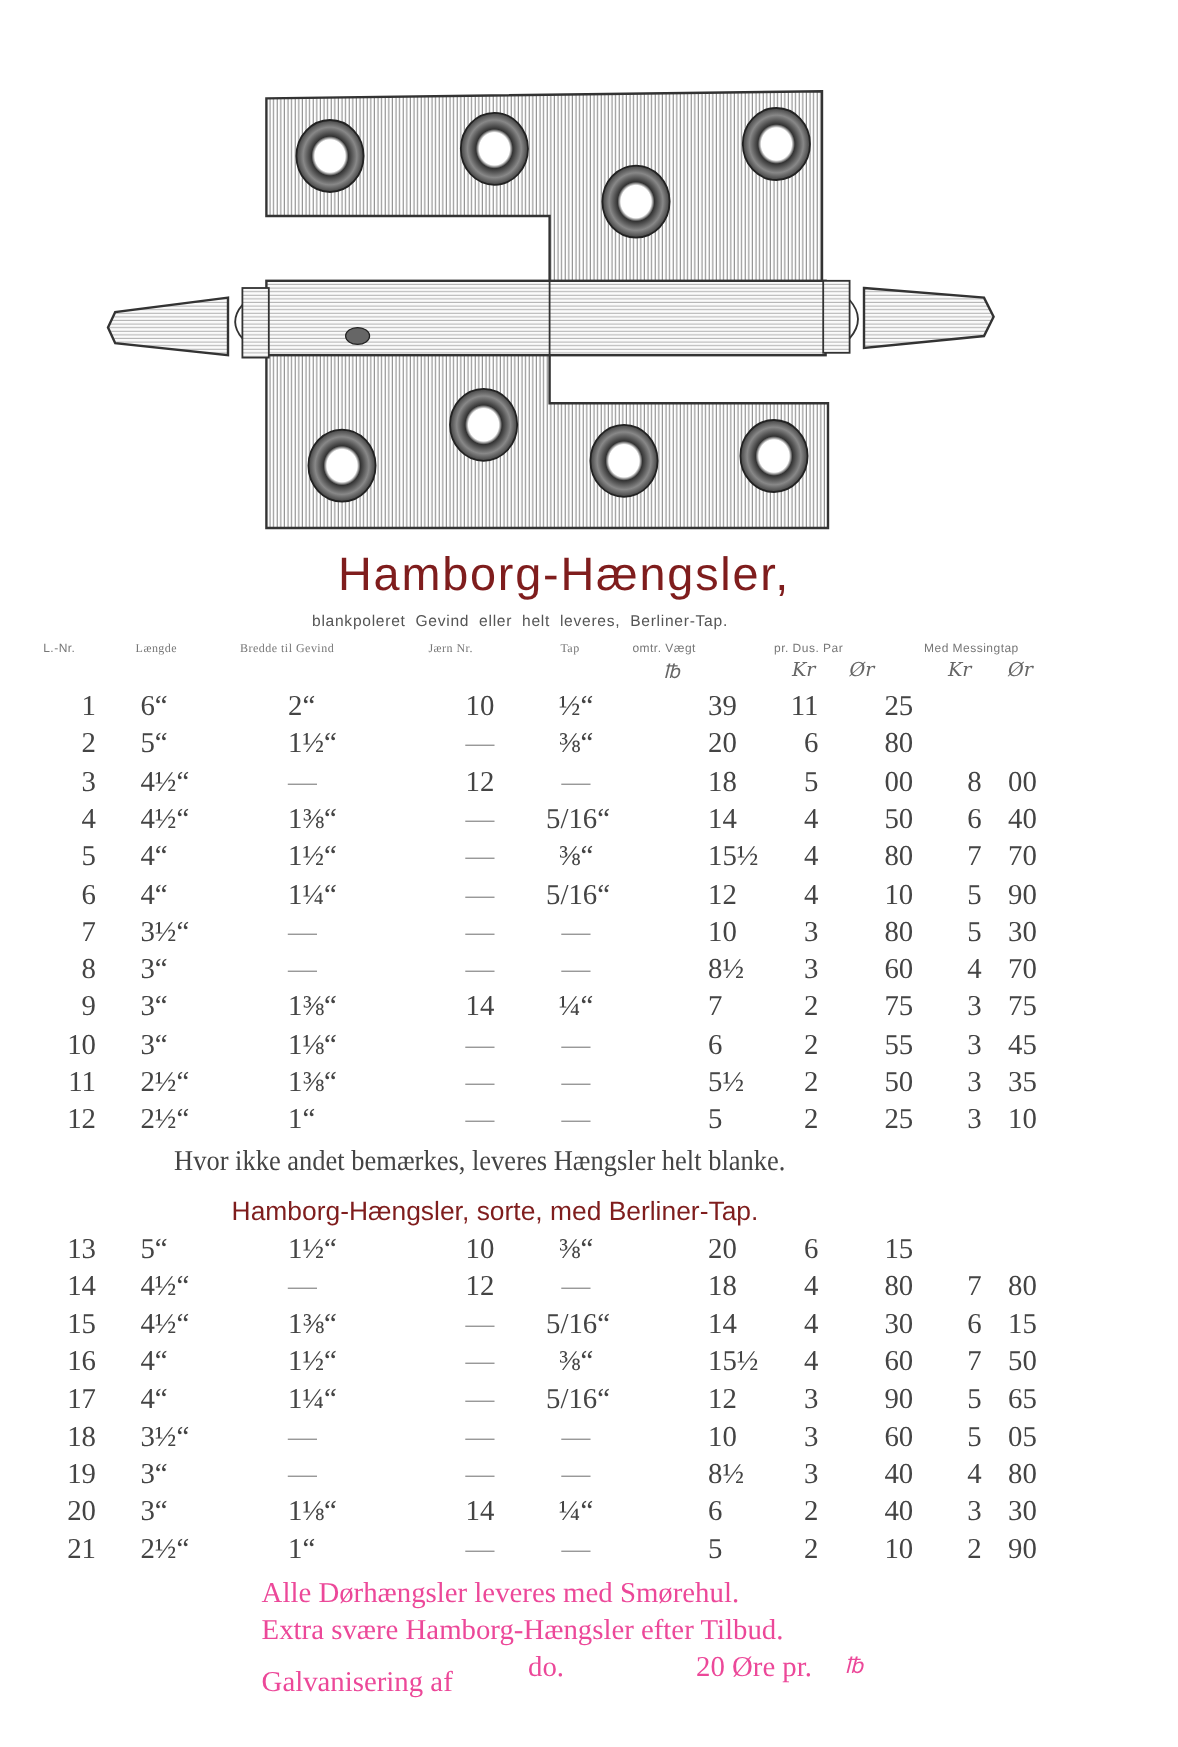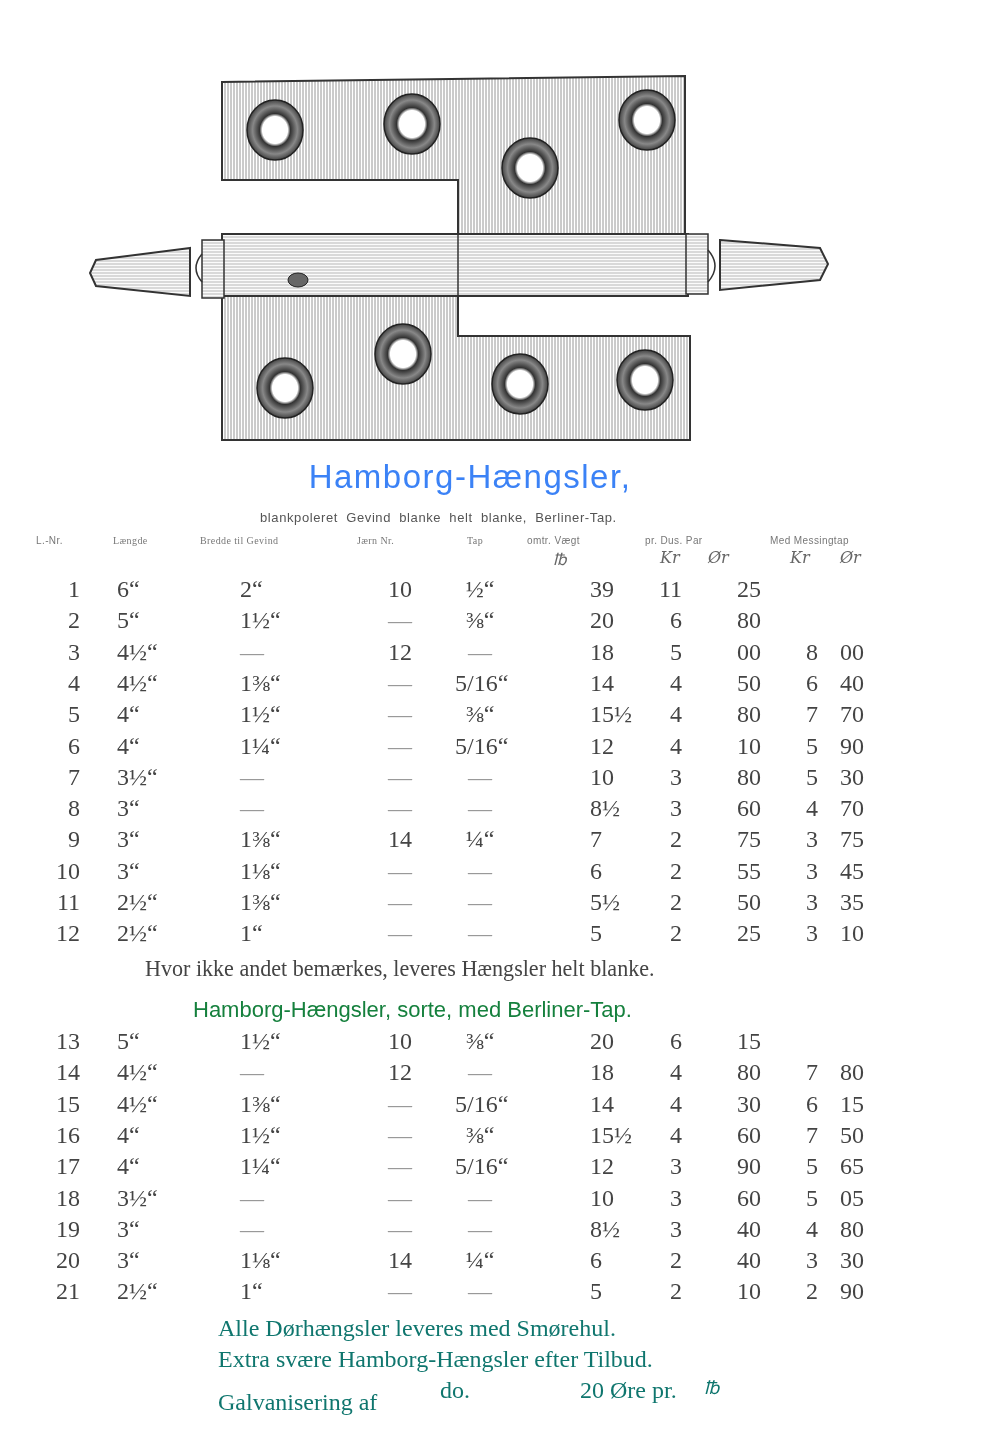--- a/index.html
+++ b/index.html
@@ -6,21 +6,21 @@
   body {
     width: 982px; height: 1456px; position: relative; overflow: hidden;
     font-family: "Liberation Serif", "DejaVu Serif", serif;
     color: #3a3a3a;
   }
   .abs { position: absolute; }
   .illustration { left: 80px; top: 68px; width: 760px; height: 380px; }
   .title {
     left: 0; width: 940px; top: 458px; text-align: center;
     font-family: "Liberation Sans", "DejaVu Sans", sans-serif;
-    font-size: 33px; letter-spacing: 1.5px; color: #3b82f6;
+    font-size: 39px; letter-spacing: 1.5px; color: #7f1d1d;
   }
   .subtitle {
     left: 260px; top: 510px;
     font-family: "Liberation Sans", "DejaVu Sans", sans-serif;
     font-size: 13px; letter-spacing: 0.6px; color: #555;
     word-spacing: 4px;
   }
   .hdr {
     top: 535px; font-size: 10px; color: #777;
     font-family: "Liberation Serif", serif; letter-spacing: 0.4px; white-space: nowrap;
@@ -43,23 +43,23 @@
   .c-mkr { left: 786px; width: 32px; text-align: right; }
   .c-mor { left: 840px; }
   .dash { color: #999; }
   .note {
     left: 145px; top: 955px; font-size: 24px; color: #444;
     transform: scaleX(0.92); transform-origin: left;
   }
   .subtitle2 {
     left: 193px; top: 997px;
     font-family: "Liberation Sans", "DejaVu Sans", sans-serif;
-    font-size: 22px; color: #15803d;
-  }
-  .foot { left: 218px; font-size: 24px; color: #0f766e; white-space: nowrap; }
+    font-size: 22px; color: #7f1d1d;
+  }
+  .foot { left: 218px; font-size: 24px; color: #ec4899; white-space: nowrap; }
 </style>
 </head>
 <body>
 
 <svg class="abs illustration" viewBox="0 0 760 380" xmlns="http://www.w3.org/2000/svg">
   <defs>
     <pattern id="hatch" width="3" height="10" patternUnits="userSpaceOnUse">
       <rect width="3" height="10" fill="#fff"></rect>
       <line x1="1" y1="0" x2="1" y2="10" stroke="#8a8a8a" stroke-width="0.9"></line>
     </pattern>
@@ -97,21 +97,21 @@
     <ellipse cx="450" cy="100" rx="28" ry="30" fill="url(#ring)"></ellipse>
     <ellipse cx="567" cy="52" rx="28" ry="30" fill="url(#ring)"></ellipse>
     <ellipse cx="323" cy="286" rx="28" ry="30" fill="url(#ring)"></ellipse>
     <ellipse cx="205" cy="320" rx="28" ry="30" fill="url(#ring)"></ellipse>
     <ellipse cx="440" cy="316" rx="28" ry="30" fill="url(#ring)"></ellipse>
     <ellipse cx="565" cy="312" rx="28" ry="30" fill="url(#ring)"></ellipse>
   </g>
 </svg>
 
 <div class="abs title">Hamborg-Hængsler,</div>
-<div class="abs subtitle">blankpoleret Gevind blanke helt blanke, Berliner-Tap.</div>
+<div class="abs subtitle">blankpoleret Gevind eller helt leveres, Berliner-Tap.</div>
 
 <div class="abs hdr sans" style="left:36px;">L.-Nr.</div>
 <div class="abs hdr" style="left:113px;">Længde</div>
 <div class="abs hdr" style="left:200px;">Bredde til Gevind</div>
 <div class="abs hdr" style="left:357px;">Jærn Nr.</div>
 <div class="abs hdr" style="left:467px;">Tap</div>
 <div class="abs hdr sans" style="left:527px;">omtr. Vægt</div>
 <div class="abs hdr sans" style="left:645px;">pr. Dus. Par</div>
 <div class="abs hdr sans" style="left:770px;">Med Messingtap</div>
 

